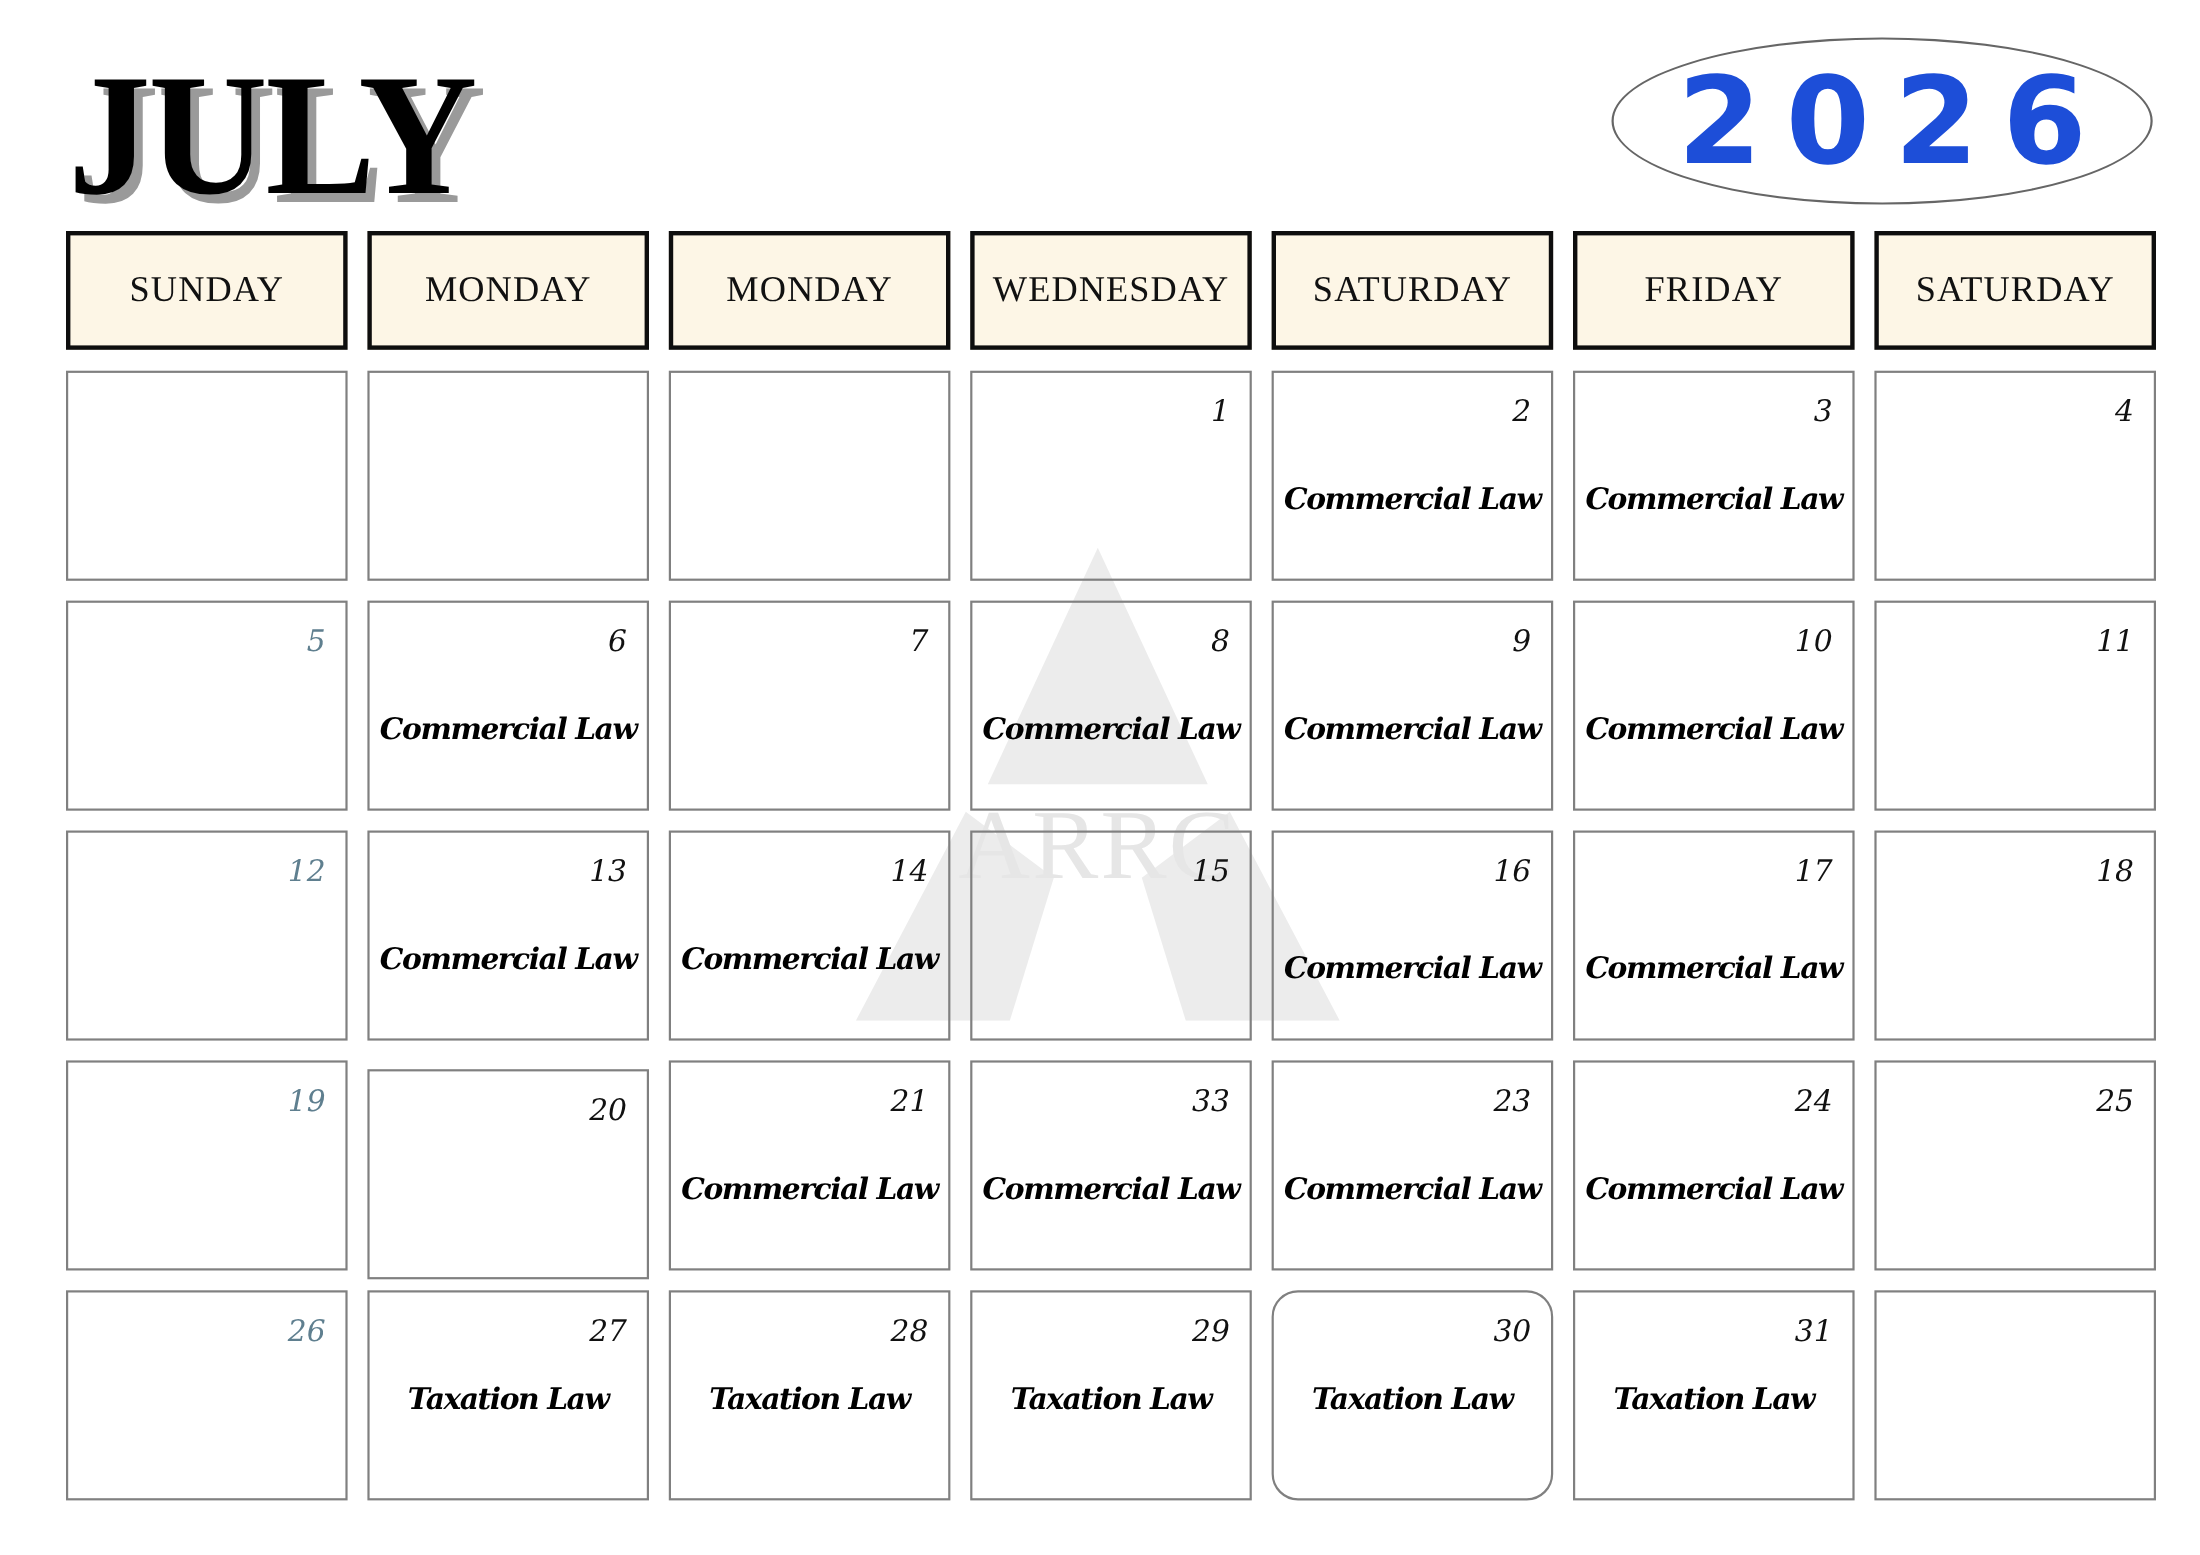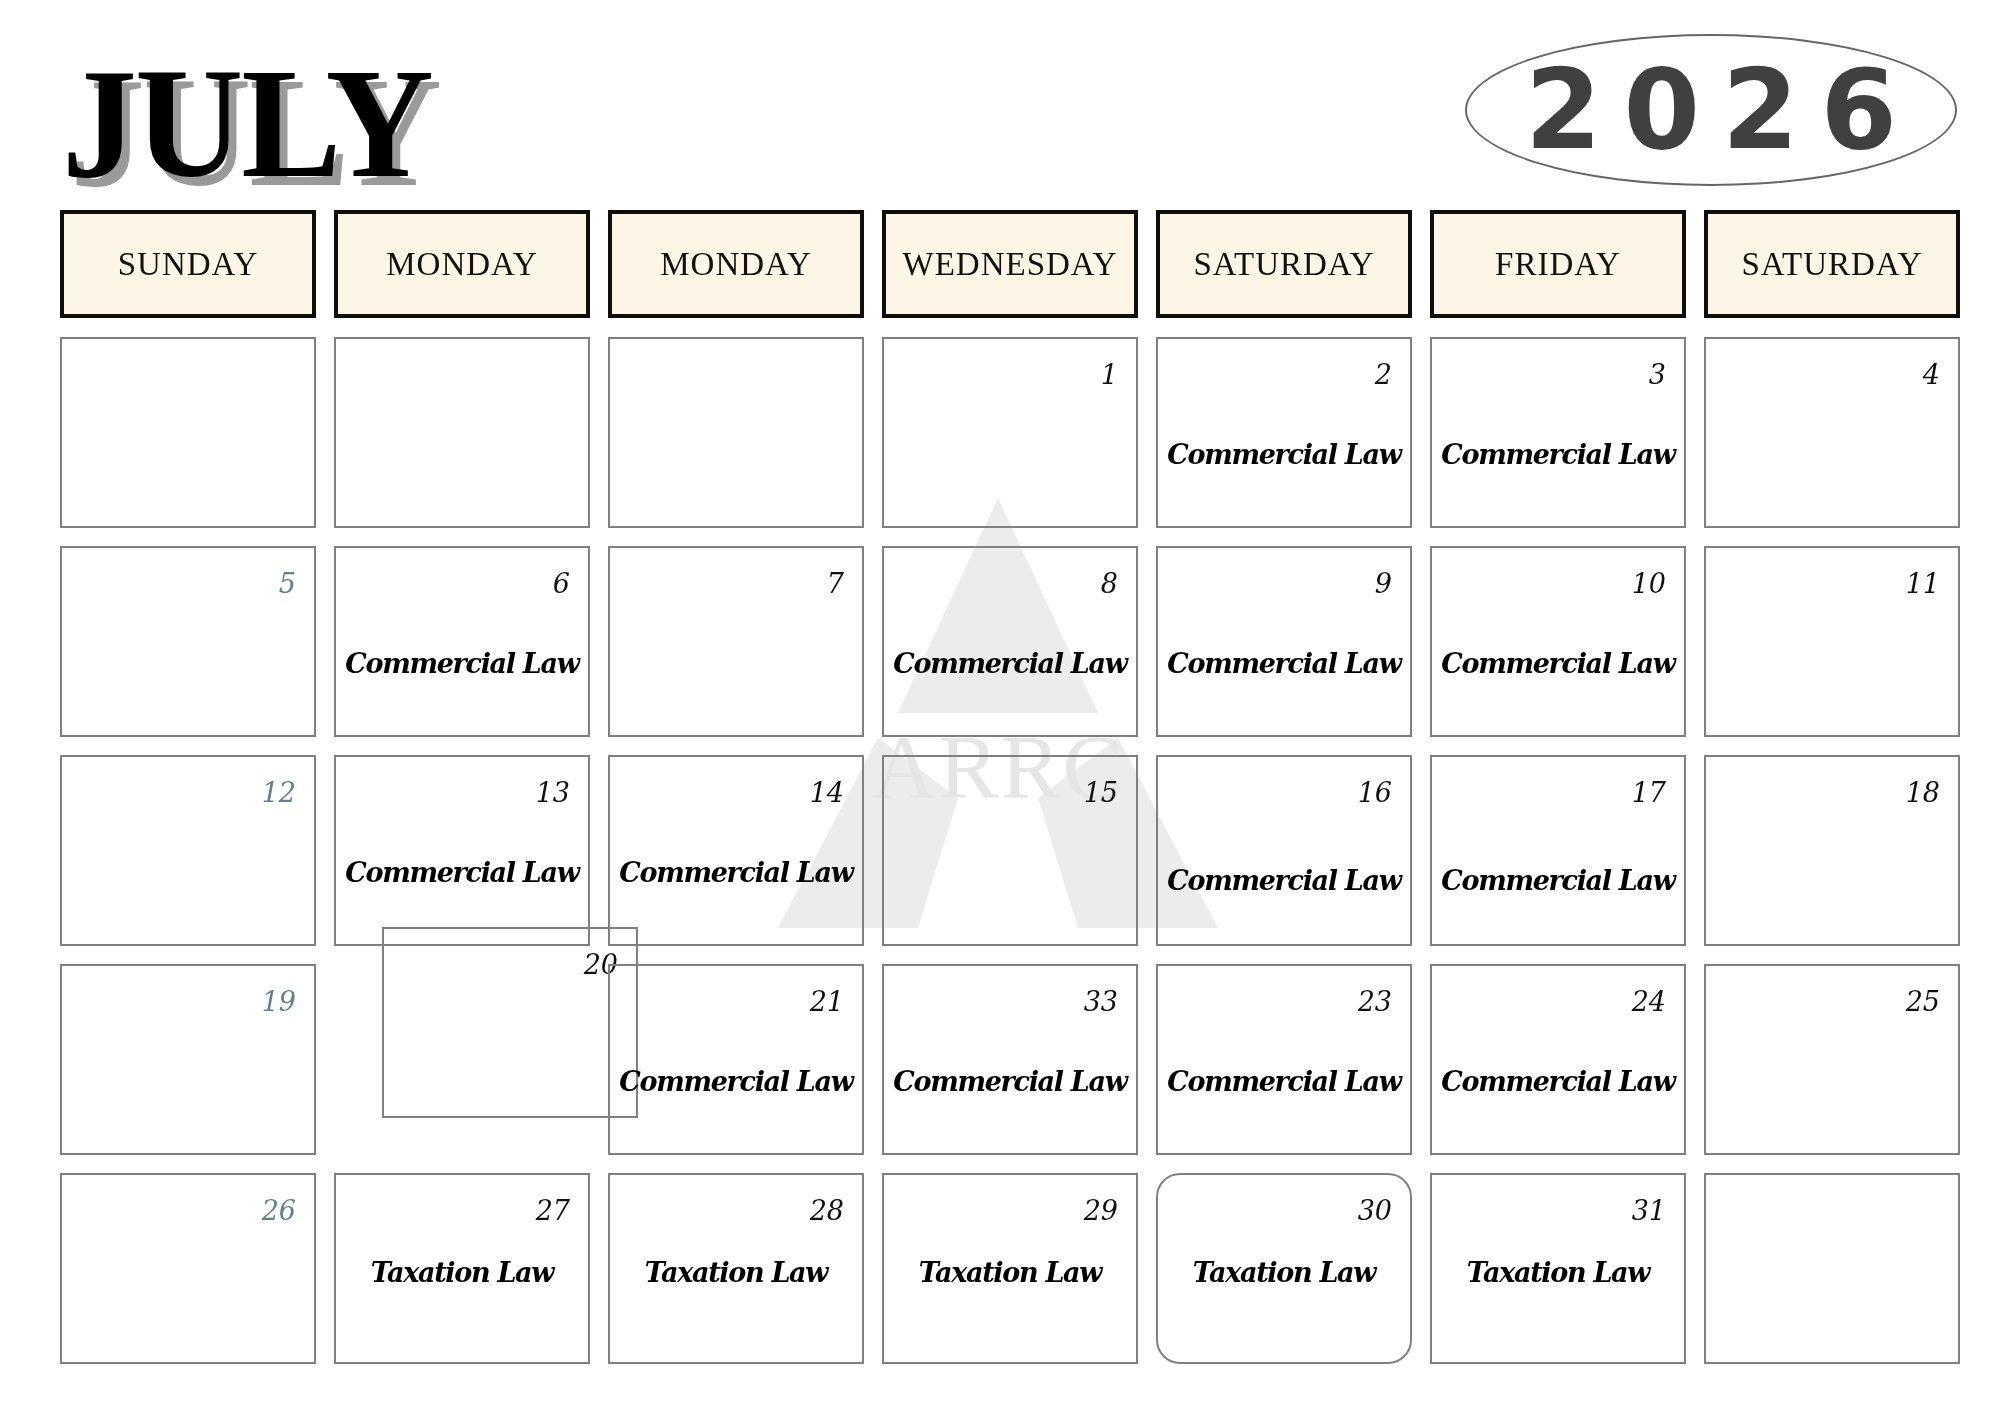--- a/index.html
+++ b/index.html
@@ -1,19 +1,19 @@
 <!DOCTYPE html>
 <html><head>
 <meta charset="utf-8">
 <style>
   html, body { margin:0; padding:0; }
   body { width:2000px; height:1414px; background:#ffffff; position:relative; overflow:hidden; font-family:"DejaVu Serif", serif; }
   .month-title { position:absolute; left:62px; top:44px; font-family:"Liberation Serif", serif; font-weight:bold; font-size:150px; line-height:150px; letter-spacing:-2px; color:#000; text-shadow:8px 8px 0 #9a9a9a; transform:scaleY(1.05); transform-origin:left top; }
   .year-oval { position:absolute; left:1465px; top:34px; width:492px; height:152px; border:2px solid #666; border-radius:50%; box-sizing:border-box; display:flex; align-items:center; justify-content:center; }
-  .year-text { font-family:"DejaVu Sans", sans-serif; font-weight:bold; font-size:110px; letter-spacing:22px; color:#404040; margin-left:22px; }
+  .year-text { font-family:"DejaVu Sans", sans-serif; font-weight:bold; font-size:110px; letter-spacing:22px; color:#1d4ed8; margin-left:22px; }
   .header-row { position:absolute; top:210px; left:60px; }
   .day-header { position:absolute; top:0; width:256px; height:108px; background:#fdf6e6; border:4px solid #0e0e0e; box-sizing:border-box; display:flex; align-items:center; justify-content:center; font-family:"Liberation Serif", serif; font-size:33px; letter-spacing:1px; color:#111; }
   .grid { position:absolute; top:337px; left:60px; }
   .cell { position:absolute; width:256px; height:191px; border:2px solid #808080; box-sizing:border-box; background:rgba(255,255,255,0.0); }
   .cell .num { position:absolute; right:18px; top:20px; font-family:"DejaVu Serif", serif; font-style:italic; font-size:27px; color:#111; }
   .cell .num.sunday { color:#5f7f8f; }
   .cell .event { position:absolute; left:0; right:0; top:100px; text-align:center; font-family:"DejaVu Serif", serif; font-style:italic; font-weight:bold; font-size:27px; letter-spacing:-1.3px; color:#000; white-space:nowrap; }
   .cell .event.tax { top:82px; }
   .cell .event.lower { top:108px; }
   .watermark { position:absolute; left:778px; top:498px; width:440px; height:430px; pointer-events:none; }
@@ -107,21 +107,21 @@
     <div class="cell" style="left: 1370px; top: 418px;">
       <span class="num">17</span>
       <span class="event lower">Commercial Law</span>
     </div>
     <div class="cell" style="left: 1644px; top: 418px;">
       <span class="num">18</span>
     </div>
     <div class="cell" style="left: 0px; top: 627px;">
       <span class="num sunday">19</span>
     </div>
-    <div class="cell" style="left: 274px; top: 590px; margin-left: 48px;">
+    <div class="cell" style="left: 274px; top: 635px;">
       <span class="num">20</span>
     </div>
     <div class="cell" style="left: 548px; top: 627px;">
       <span class="num">21</span>
       <span class="event">Commercial Law</span>
     </div>
     <div class="cell" style="left: 822px; top: 627px;">
       <span class="num">33</span>
       <span class="event">Commercial Law</span>
     </div>

